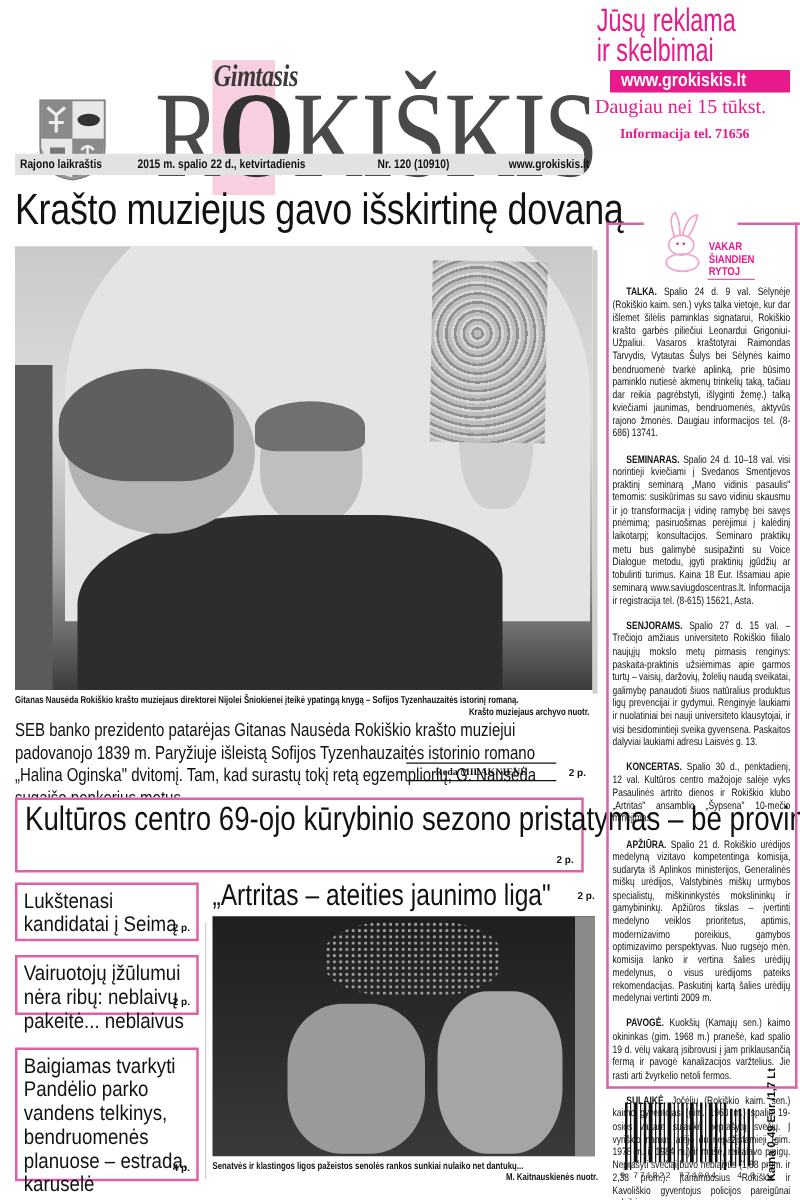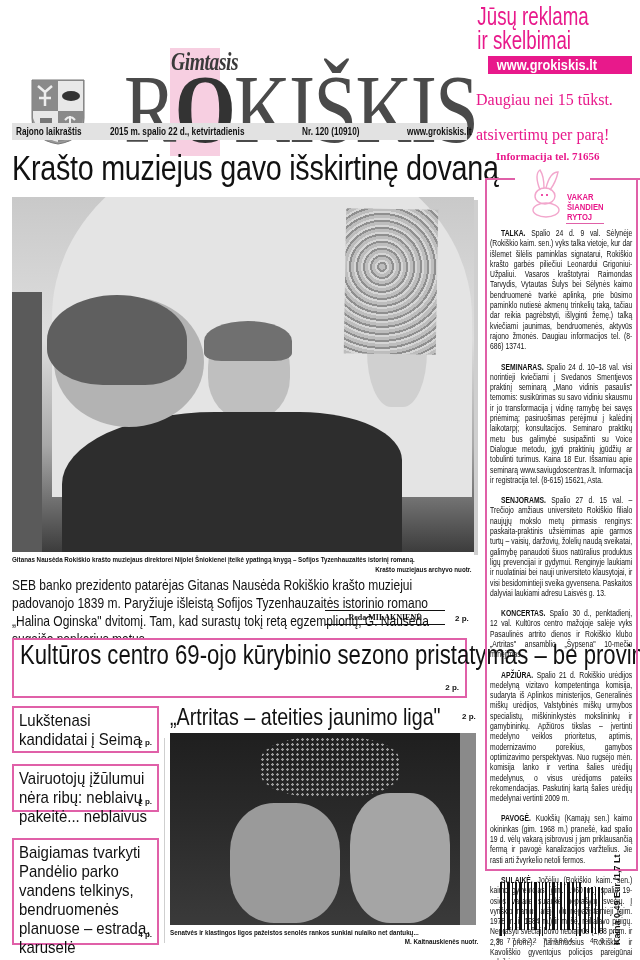--- a/index.html
+++ b/index.html
@@ -15,21 +15,21 @@
   .title-rok .o { font-weight: bold; color: #333; }
 
   .infobar { position: absolute; left: 12px; top: 123px; width: 455px; height: 17px; background: #e2e2e2; display: flex; align-items: center; font-size: 10px; font-weight: bold; color: #111; transform-origin: left; }
   .infobar span { position: absolute; white-space: nowrap; transform: scaleX(0.82); transform-origin: left center; }
 
   
   .ad { position: absolute; left: 476px; top: 4px; width: 164px; color: #e8198b; }
   .ad-h1 { font-family: "Liberation Sans", sans-serif; font-size: 26px; line-height: 24px; transform: scaleX(0.72); transform-origin: center top; white-space: nowrap; margin-left: -30px; margin-right: -30px; }
   .ad-url { margin: 4px 8px 0 12px; background: #e8198b; color: #fff; font-weight: bold; font-size: 15px; line-height: 18px; white-space: nowrap; }
   .ad-url span { display: inline-block; transform: scaleX(0.85); }
-  .ad-sub { font-family: "Liberation Serif", serif; font-size: 16px; line-height: 19px; margin-top: 16px; white-space: nowrap; }
+  .ad-sub { font-family: "Liberation Serif", serif; font-size: 16px; line-height: 19px; margin-top: 2px; white-space: nowrap; }
   .ad-tel { font-family: "Liberation Serif", serif; font-weight: bold; font-size: 11px; margin-top: 6px; margin-left: 20px; white-space: nowrap; }
 
   
   .headline { position: absolute; left: 12px; top: 148px; font-size: 35px; line-height: 40px; color: #111; white-space: nowrap; transform: scaleX(0.82); transform-origin: left top; letter-spacing: -0.3px; }
 
   
   .photo-main { position: absolute; left: 12px; top: 197px; width: 462px; height: 355px; background: linear-gradient(180deg, #c9c9c9 0%, #dedede 40%, #a8a8a8 70%, #3c3c3c 100%); overflow: hidden; }
   .photo-main .arch { position: absolute; left: 40px; top: -60px; width: 420px; height: 360px; border-radius: 50% 50% 0 0; background: #e4e4e4; }
   .photo-main .door { position: absolute; left: 0; top: 95px; width: 30px; height: 260px; background: #5a5a5a; }
   .photo-main .book { position: absolute; left: 333px; top: 12px; width: 92px; height: 145px; background: repeating-radial-gradient(circle at 40% 40%, #bdbdbd 0 3px, #8f8f8f 3px 5px, #d6d6d6 5px 7px); transform: rotate(1deg); }
@@ -112,21 +112,20 @@
   <span style="left:98px">2015 m. spalio 22 d., ketvirtadienis</span>
   <span style="left:290px">Nr. 120 (10910)</span>
   <span style="left:395px">www.grokiskis.lt</span>
 </div>
 
 <div class="ad">
   <div class="ad-h1">Jūsų reklama</div>
   <div class="ad-h1">ir skelbimai</div>
   <div class="ad-url"><span>www.grokiskis.lt</span></div>
   <div class="ad-sub">Daugiau nei 15 tūkst.</div>
-  <div class="ad-sub">atsivertimų per parą!</div>
   <div class="ad-tel">Informacija tel. 71656</div>
 </div>
 
 <div class="headline">Krašto muziejus gavo išskirtinę dovaną</div>
 
 <div class="photo-main">
   <div class="arch"></div>
   <div class="door"></div>
   <div class="man">
     <div class="suit"></div>

